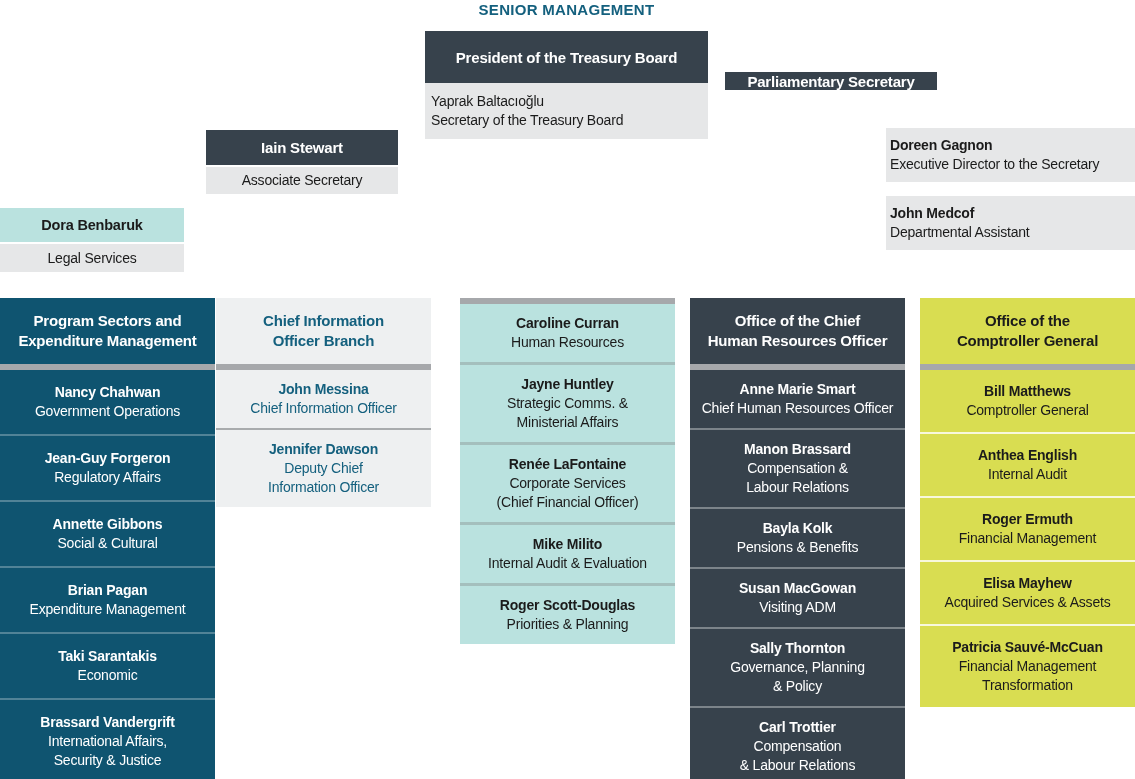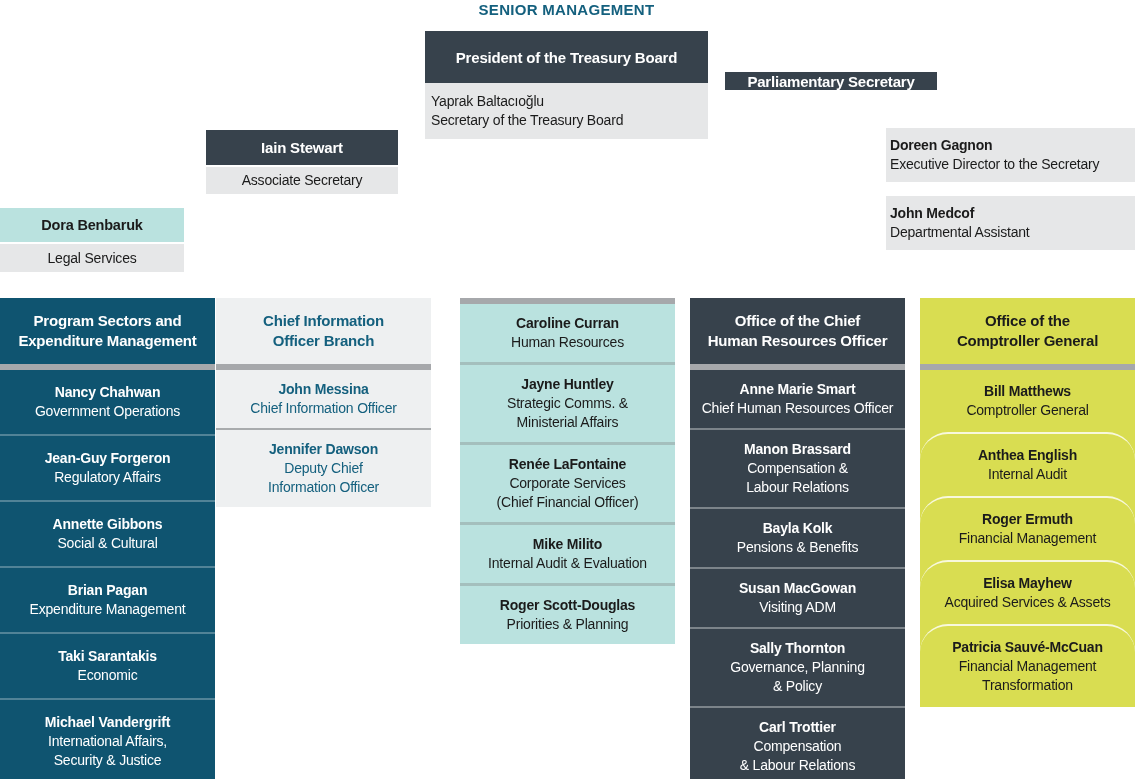--- a/index.html
+++ b/index.html
@@ -72,21 +72,21 @@
   .theme-light-gray{background:var(--pale-gray);color:var(--teal-text);}
   .theme-light-gray .row + .row{border-top:2px solid #a8abad;}
 
   .theme-light-teal{background:var(--light-teal);color:var(--text-dark);}
   .theme-light-teal .row + .row{border-top:3px solid #a4bfbd;}
 
   .theme-dark-slate{background:var(--dark-slate);color:#ffffff;}
   .theme-dark-slate .row + .row{border-top:2px solid rgba(255,255,255,0.35);}
 
   .theme-yellow-green{background:var(--yellow-green);color:var(--text-dark);}
-  .theme-yellow-green .row{padding:12px 4px;border-radius:28px;}
+  .theme-yellow-green .row{padding:12px 4px;}
   .theme-yellow-green .row + .row{border-top:2px solid rgba(255,255,255,0.8);}
 </style>
 </head>
 <body>
 
 <div class="canvas">
 
   <div class="senior-title">SENIOR MANAGEMENT</div>
 
   <div class="box president-box">
@@ -139,21 +139,21 @@
       </div>
           <div class="row">
         <div class="person-name">Brian Pagan</div>
         <div class="person-role">Expenditure Management</div>
       </div>
           <div class="row">
         <div class="person-name">Taki Sarantakis</div>
         <div class="person-role">Economic</div>
       </div>
           <div class="row">
-        <div class="person-name">Michael Vandergrift</div>
+        <div class="person-name">Brassard Vandergrift</div>
         <div class="person-role">International Affairs,
 Security &amp; Justice</div>
       </div>
         </div>
 
   </div>
       <div class="org-col theme-light-gray">
     <div class="col-title">Chief Information
 Officer Branch</div>
     <div class="col-divider"></div>

